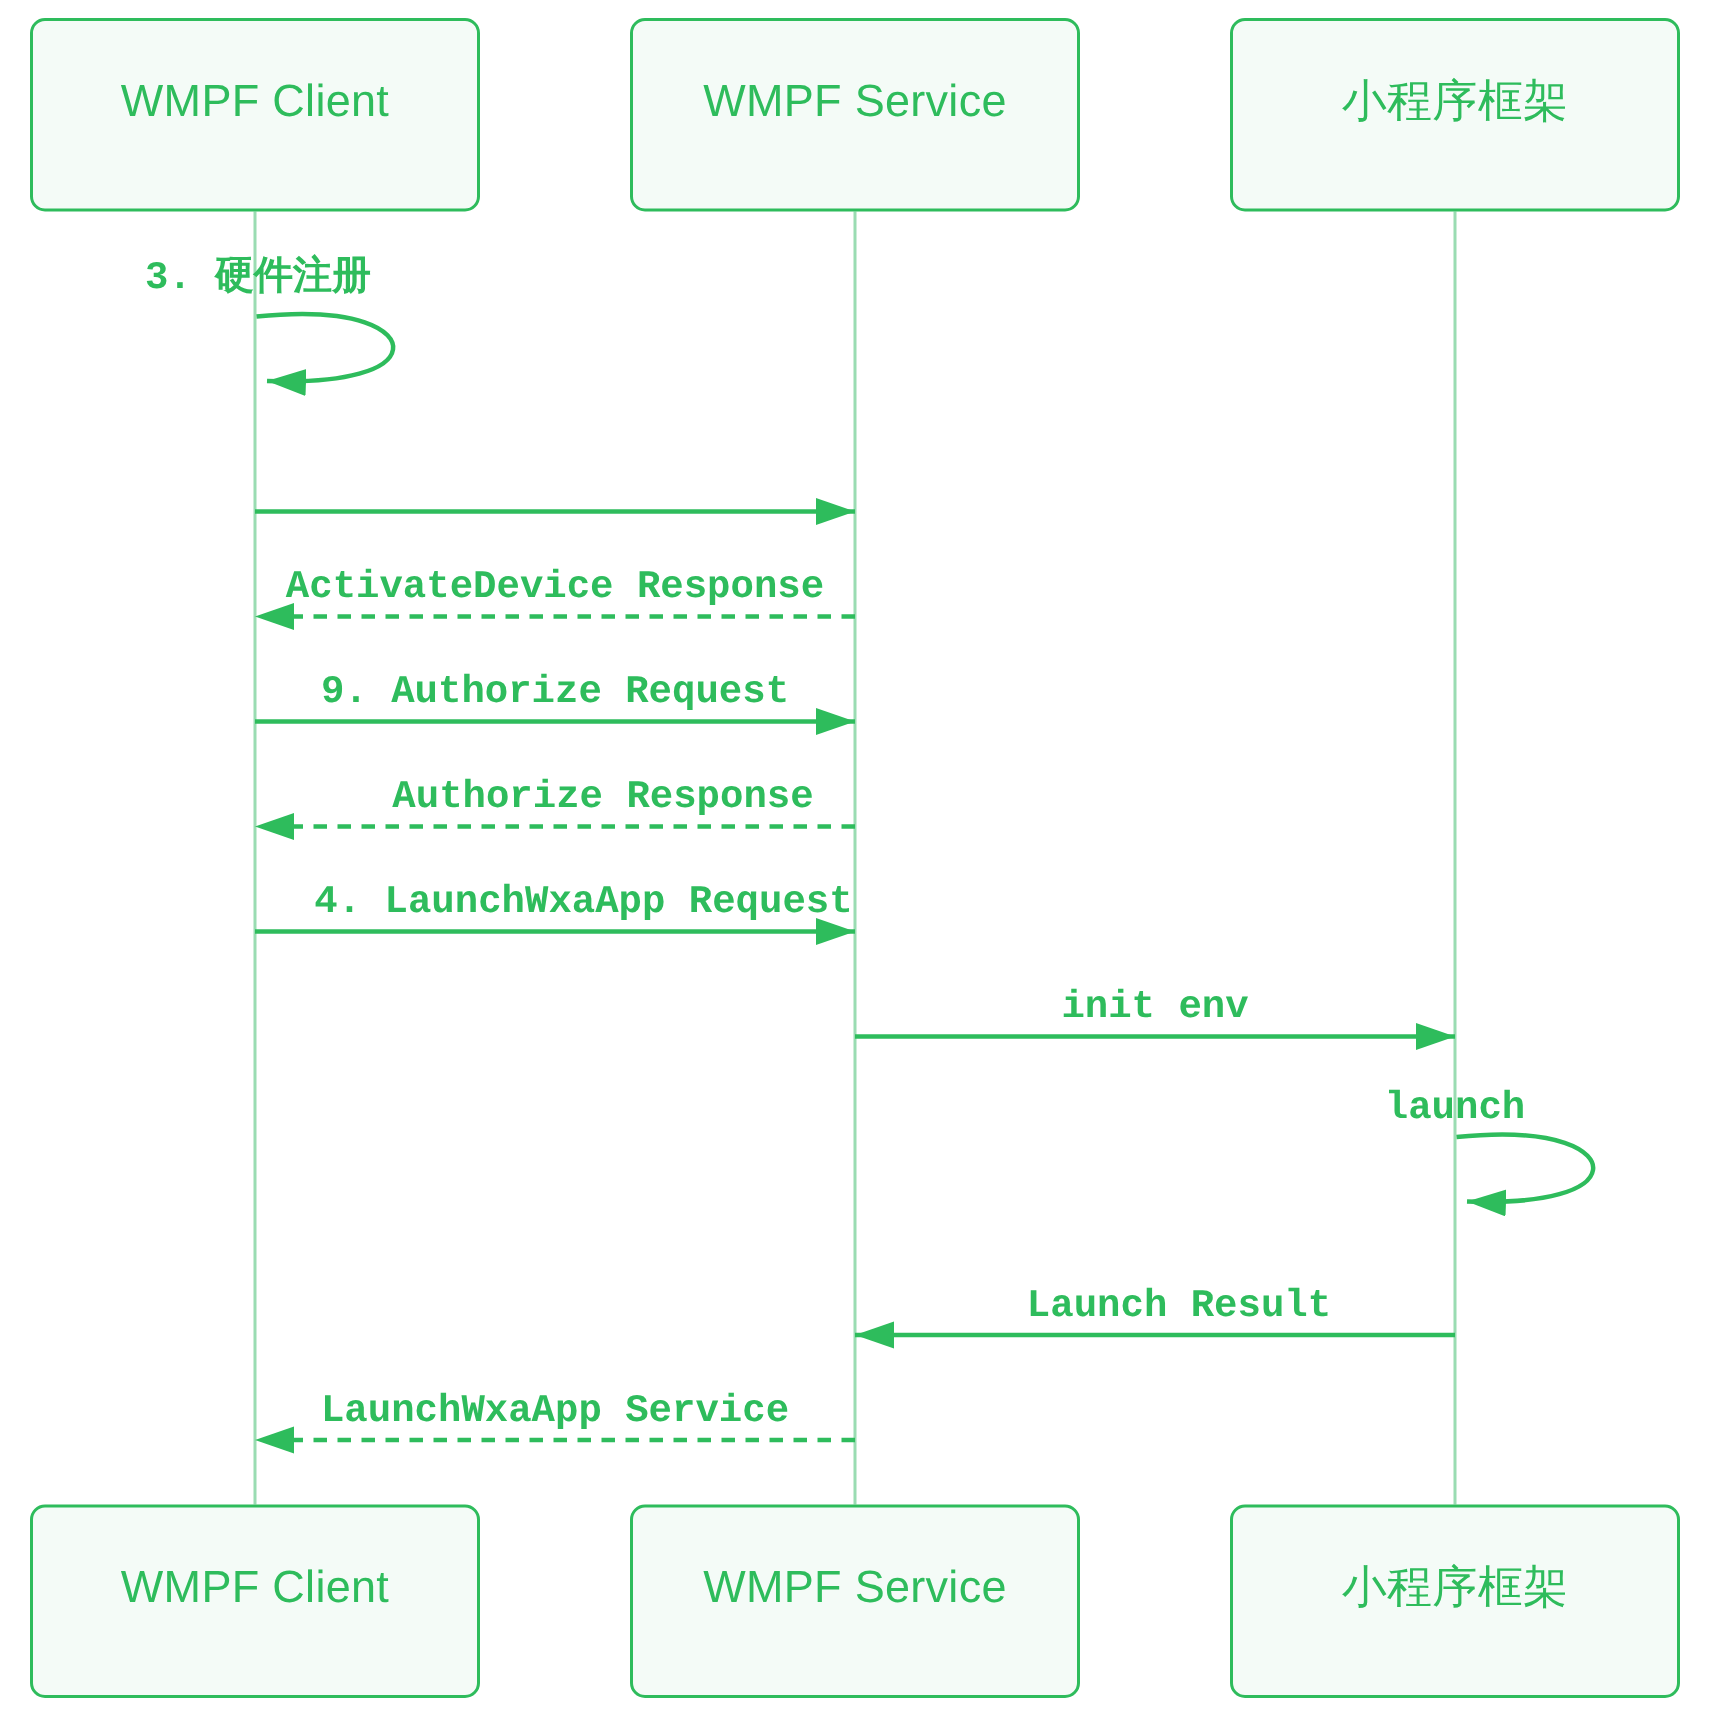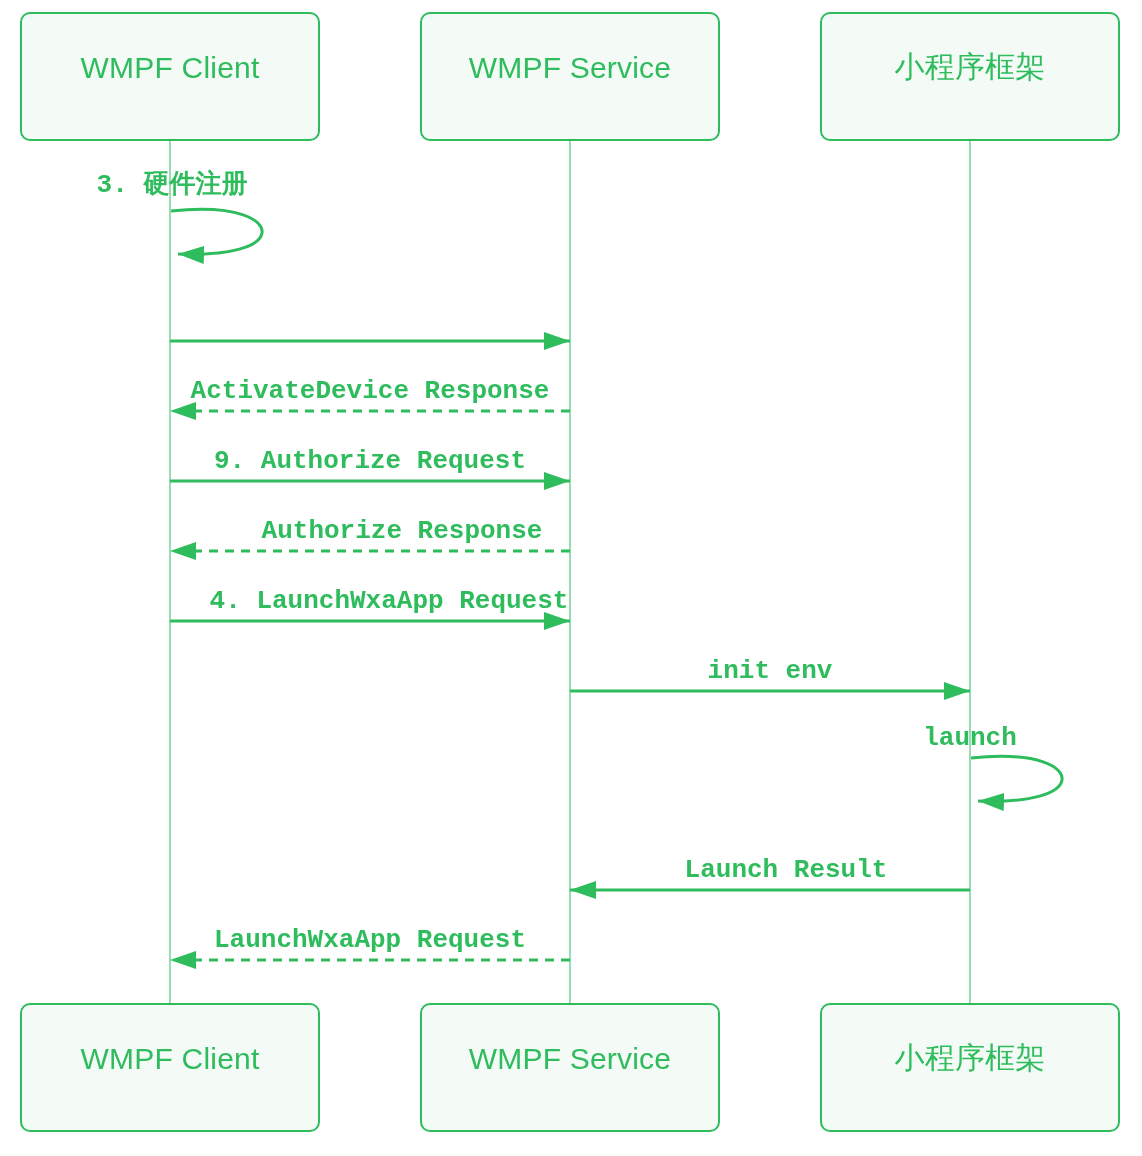--- a/index.html
+++ b/index.html
@@ -118,15 +118,15 @@
   </div>
 
   <div class="msg-label" style="left:172px; top:171px;">3. 硬件注册</div>
   <div class="msg-label" style="left:370px; top:377px;">ActivateDevice Response</div>
   <div class="msg-label" style="left:370px; top:447px;">9. Authorize Request</div>
   <div class="msg-label" style="left:370px; top:517px;margin-left:32px;">Authorize Response</div>
   <div class="msg-label" style="left:368px; top:587px;margin-left:21px;">4. LaunchWxaApp Request</div>
   <div class="msg-label" style="left:770px; top:657px;">init env</div>
   <div class="msg-label" style="left:970px; top:724px;">launch</div>
   <div class="msg-label" style="left:770px; top:856px;margin-left:16px;">Launch Result</div>
-  <div class="msg-label" style="left:370px; top:926px;">LaunchWxaApp Request</div>
+  <div class="msg-label" style="left:370px; top:926px;">LaunchWxaApp Service</div>
 
 </div>
 
 </body></html>

